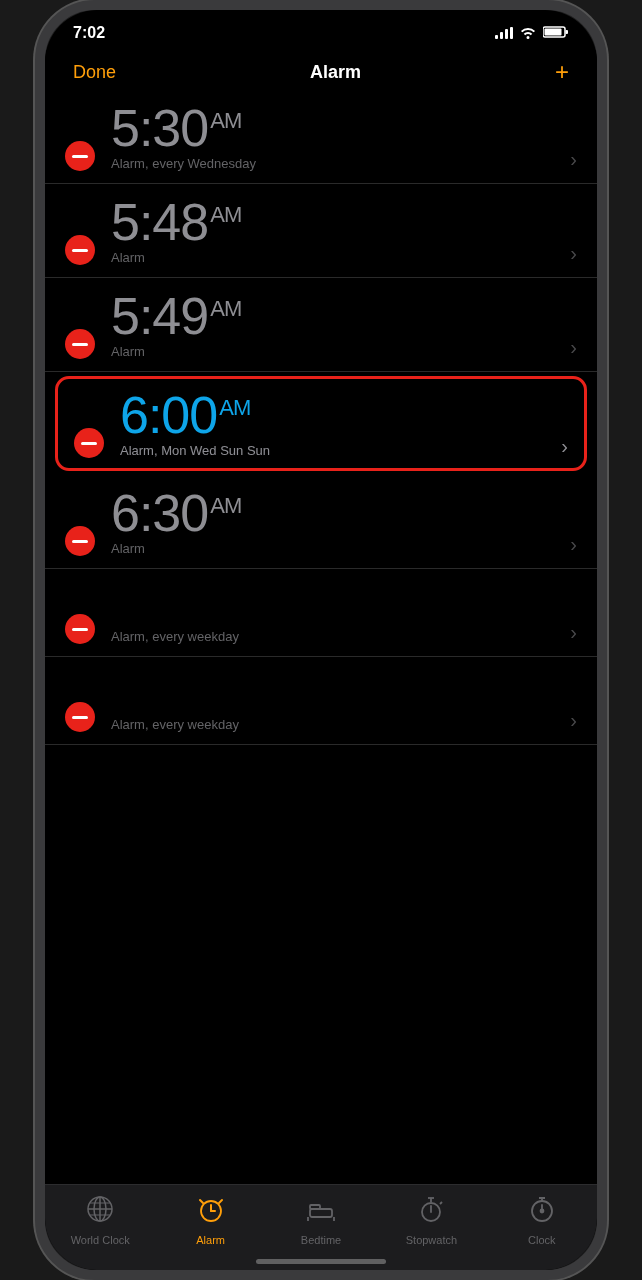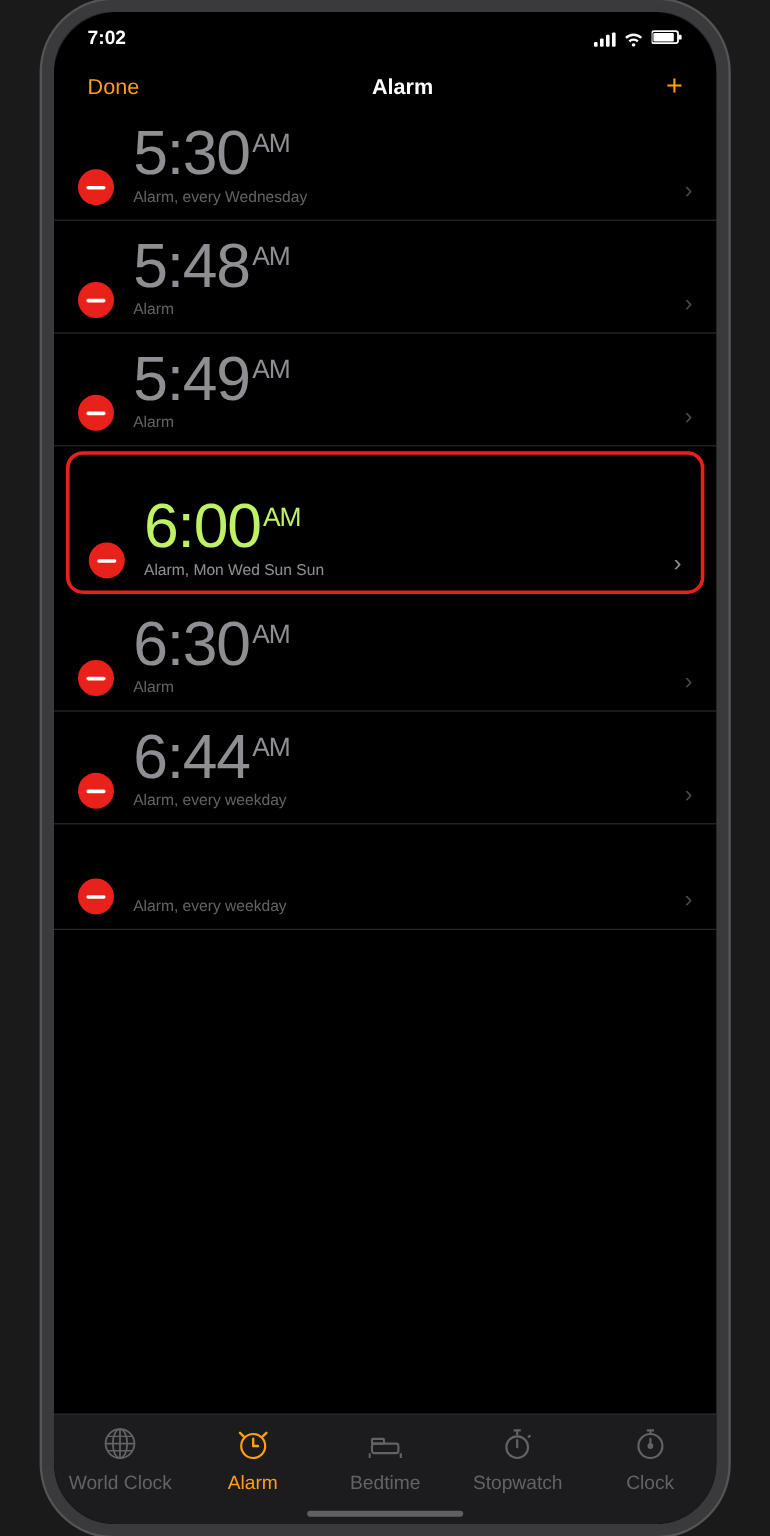--- a/index.html
+++ b/index.html
@@ -136,22 +136,21 @@
       flex: 1;
     }
     .alarm-time {
       font-size: 52px;
       font-weight: 200;
       color: #8e8e93;
       line-height: 1;
       letter-spacing: -1px;
     }
     .alarm-item.highlighted .alarm-time {
-      color: #bef264;
-      margin-top: 24px;
+      color: #0ea5e9;
     }
     .alarm-time span.period {
       font-size: 22px;
       font-weight: 300;
       vertical-align: super;
       margin-left: 2px;
     }
     .alarm-label {
       font-size: 13px;
       color: #636366;
@@ -190,21 +189,21 @@
       flex: 1;
     }
     .tab-icon {
       font-size: 26px;
       color: #636366;
     }
     .tab-item.active .tab-icon {
       color: #ff9f0a;
     }
     .tab-label {
-      font-size: 16px;
+      font-size: 11px;
       color: #636366;
     }
     .tab-item.active .tab-label {
       color: #ff9f0a;
     }
     .home-indicator {
       position: absolute;
       bottom: 6px;
       left: 50%;
       transform: translateX(-50%);
@@ -322,21 +321,20 @@
             <div class="alarm-label">Alarm</div>
           </div>
           <span class="chevron">›</span>
         </div>
 
         <div class="alarm-item">
           <div class="delete-btn">
             <div class="delete-icon"></div>
           </div>
           <div class="alarm-info">
-            <div class="alarm-time">6:44<span class="period">AM</span></div>
             <div class="alarm-label">Alarm, every weekday</div>
           </div>
           <span class="chevron">›</span>
         </div>
 
         <div class="alarm-item">
           <div class="delete-btn">
             <div class="delete-icon"></div>
           </div>
           <div class="alarm-info">

